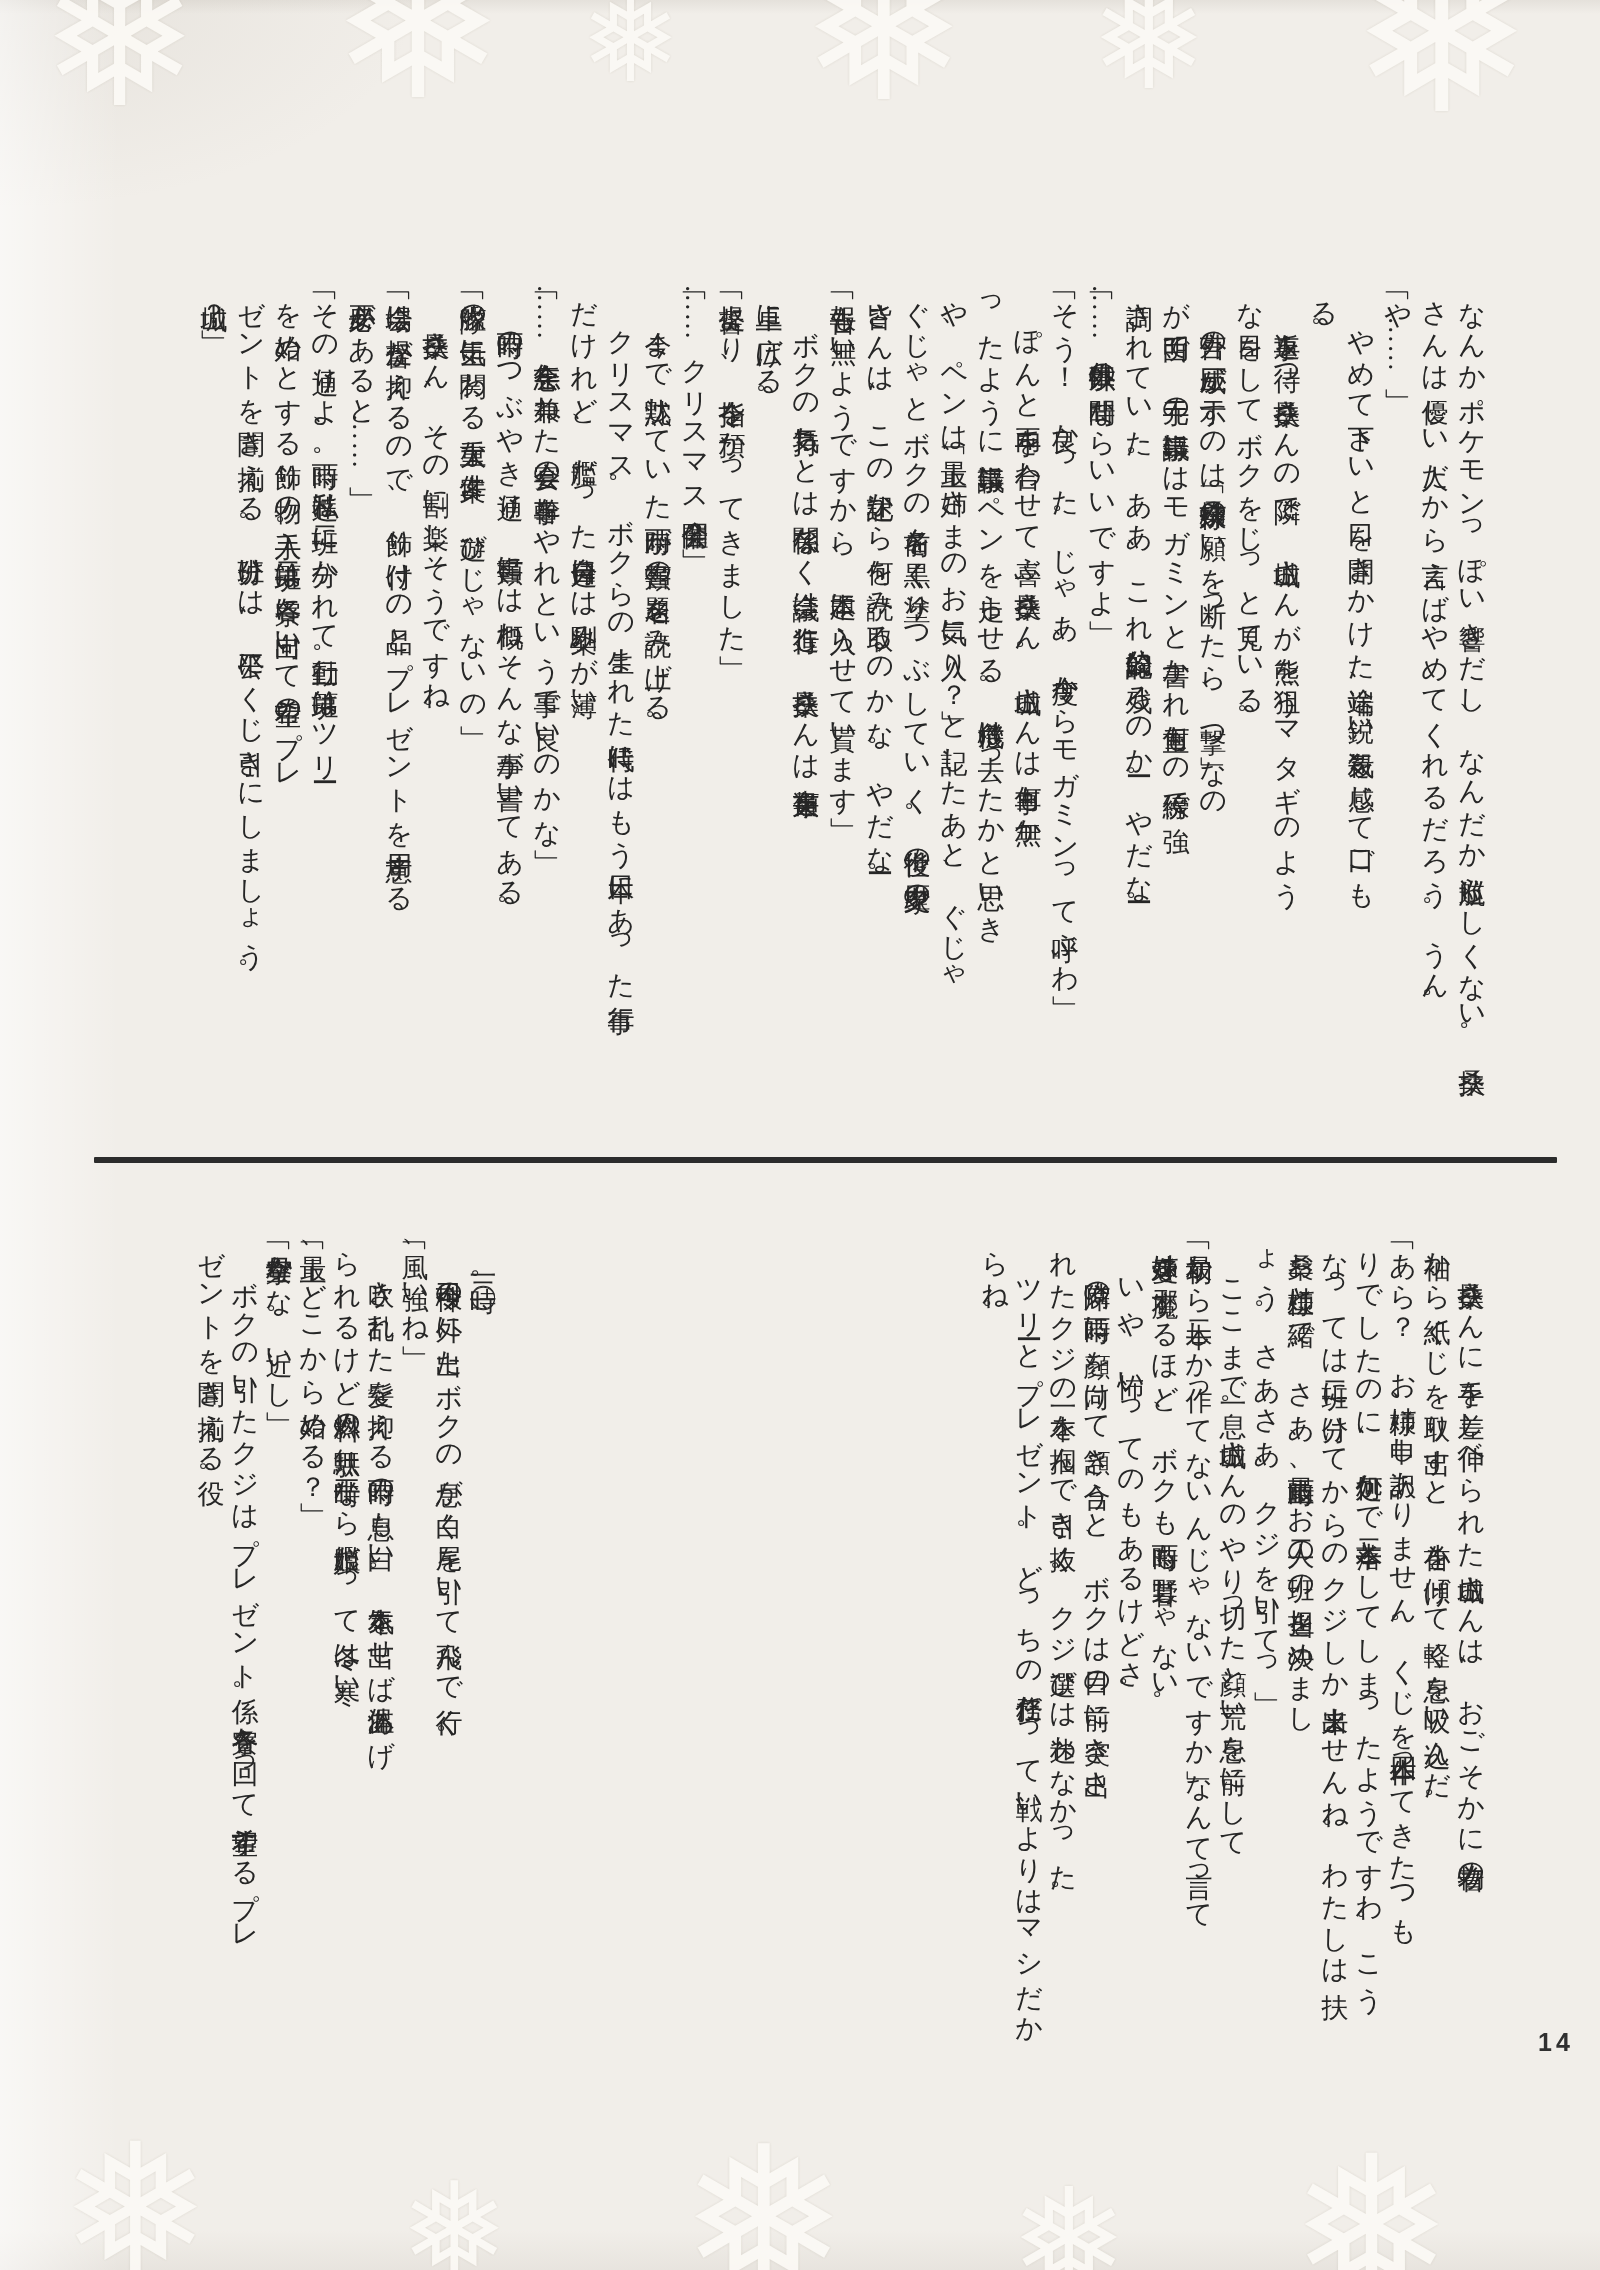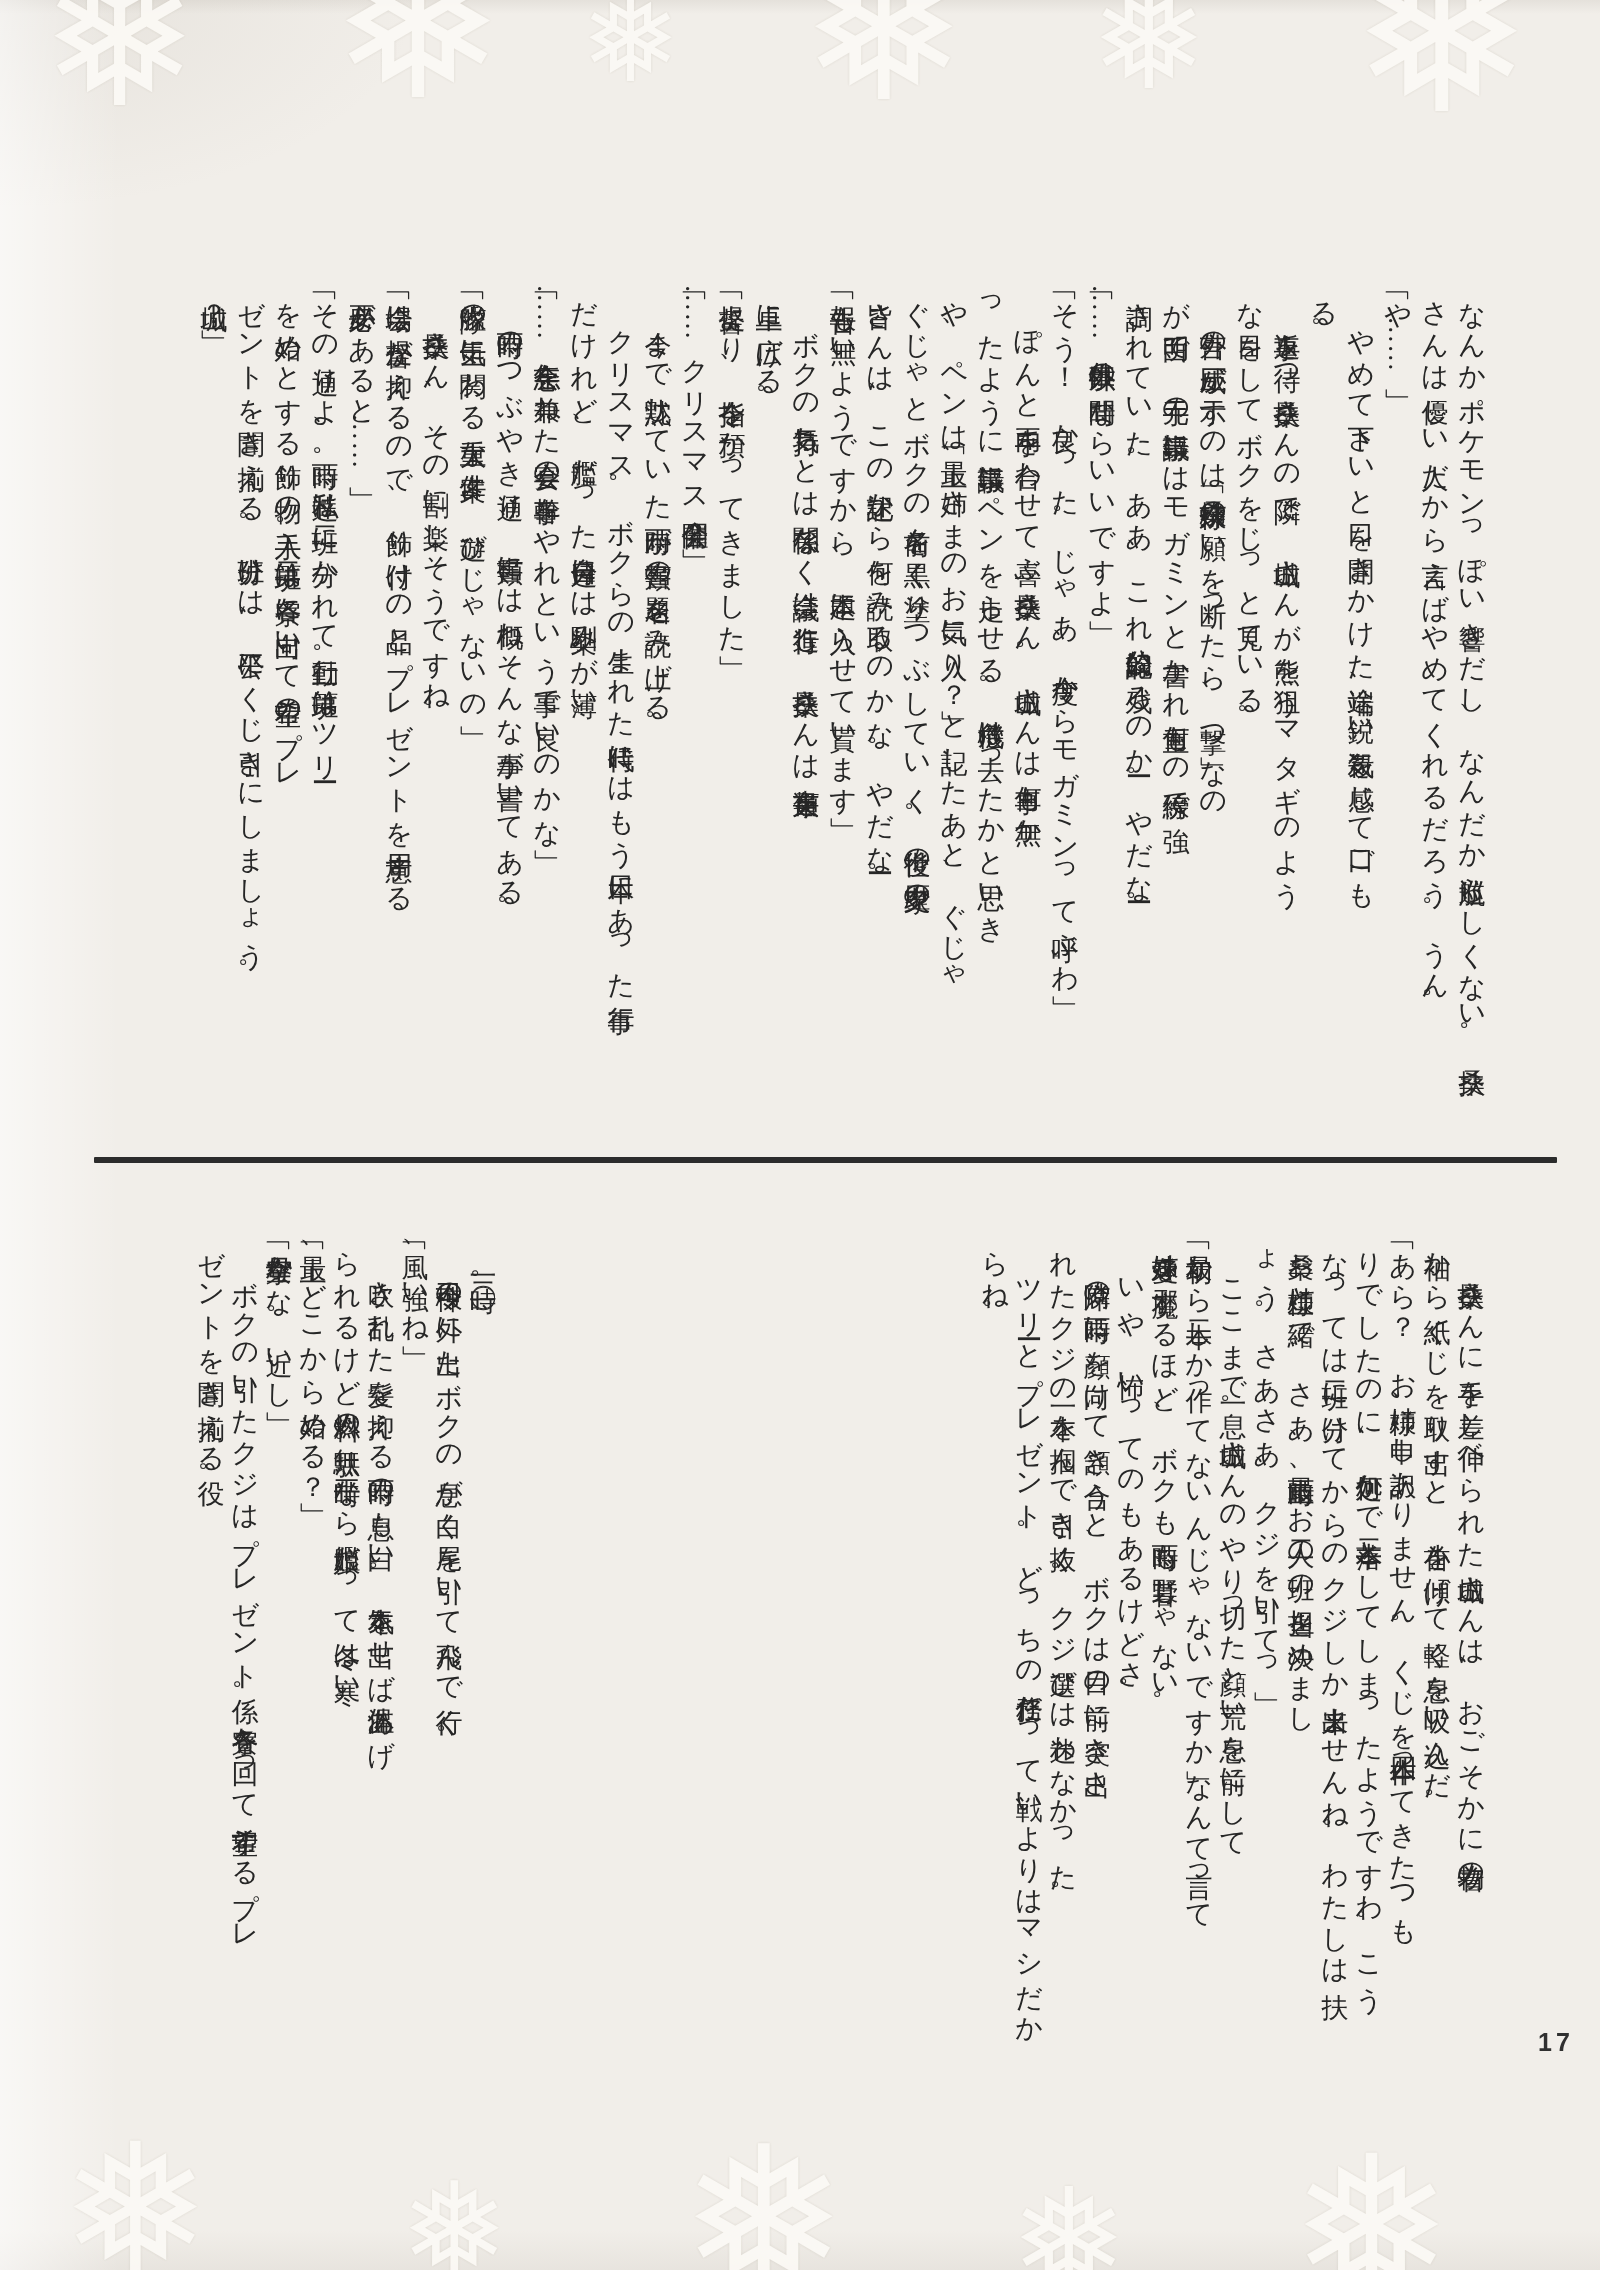--- a/index.html
+++ b/index.html
@@ -136,13 +136,13 @@
       <div class="bcol">「風、強いね」</div>
       <div class="bcol">　吹き乱れた髪を抑える時雨の息も白い。本気を出せば体温あげ</div>
       <div class="bcol">られるけど燃料の無駄。平時なら艦娘だって冬は寒い。</div>
       <div class="bcol">「最上、どこから始める？」</div>
       <div class="bcol">「空母寮かな。近いし」</div>
       <div class="bcol">　ボクの引いたクジはプレゼント係。各寮を回って希望するプレ</div>
       <div class="bcol">ゼントを聞き揃える役。</div>
     </div>
 </div>
 
-<div id="page-number">17</div>
+<div id="page-number">14</div>
 
 </body></html>

